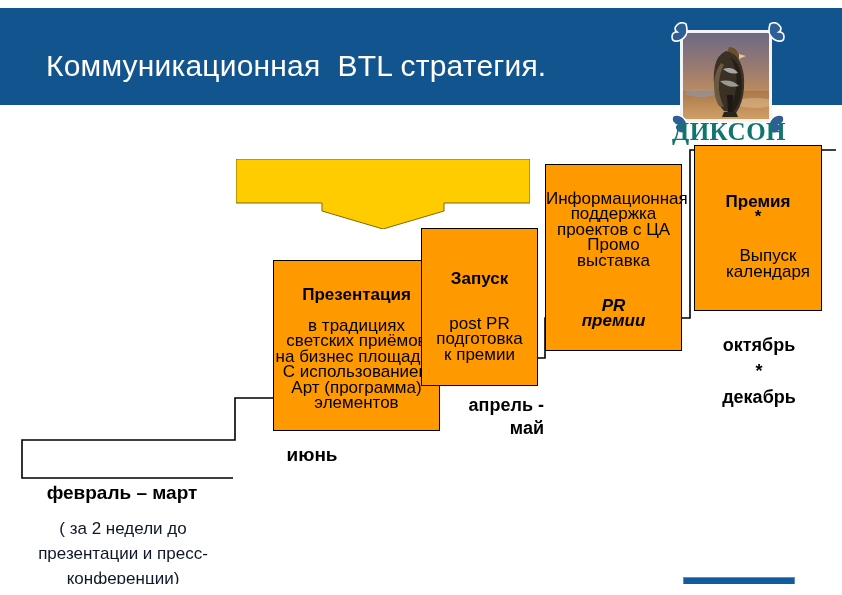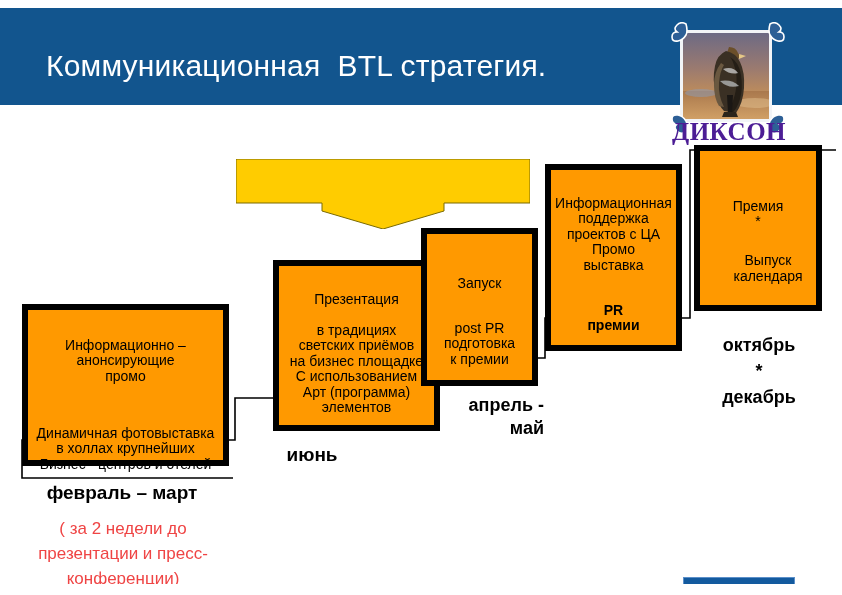--- a/index.html
+++ b/index.html
@@ -74,67 +74,67 @@
 
   .logo-caption {
     position: absolute;
     left: 664px;
     top: 118px;
     width: 130px;
     text-align: center;
     font-family: "Liberation Serif", "DejaVu Serif", serif;
     font-size: 25px;
     font-weight: 700;
-    color: #4c1d95;
+    color: #0f766e;
     letter-spacing: 0.5px;
     white-space: nowrap;
   }
 
   
   .stair-svg {
     position: absolute;
     left: 0;
     top: 0;
     width: 842px;
     height: 595px;
     pointer-events: none;
   }
 
   
   .box {
     position: absolute;
     background: #FF9900;
-    border: 6px solid #000000;
+    border: 1px solid #000000;
     box-sizing: border-box;
     color: #000000;
     text-align: center;
-    font-size: 14px;
+    font-size: 17px;
     line-height: 15.5px;
     white-space: pre-line;
   }
   .box .b-title {
     display: block;
-    font-weight: 400;
+    font-weight: 700;
   }
   .box .b-body {
     display: block;
     font-weight: 400;
   }
 
   #box-info      { left: 22px;  top: 304px; width: 207px; height: 162px; padding-top: 12px; }
   #box-info .b-body { margin-top: 26px; }
 
   #box-present   { left: 236px; top: 260px; width: 167px; height: 171px; padding-top: 10px; margin-left: 37px; }
   #box-present .b-body { margin-top: 0px; }
 
   #box-launch    { left: 421px; top: 228px; width: 117px; height: 158px; padding-top: 26px; }
   #box-launch .b-body { margin-top: 14px; }
 
   #box-support   { left: 545px; top: 164px; width: 137px; height: 187px; padding-top: 10px; }
-  #box-support .b-body2 { display:block; font-weight:700; margin-top: 14px; }
+  #box-support .b-body2 { display:block; font-weight:700; margin-top: 14px; font-style: italic; }
 
   #box-award     { left: 694px; top: 145px; width: 128px; height: 166px; padding-top: 32px; }
   #box-award .b-body { font-weight: 400; margin-top: 8px; padding-left: 20px; }
 
   
   .promo-wrap {
     position: absolute;
     left: 236px;
     top: 159px;
     width: 294px;
@@ -168,21 +168,21 @@
   #per-oct  { left: 694px; top: 332px; width: 130px; font-size: 18px; line-height: 26px; }
 
   .note {
     position: absolute;
     left: 0px;
     top: 516px;
     width: 246px;
     text-align: center;
     font-size: 17px;
     line-height: 25px;
-    color: #ef4444;
+    color: #0f172a;
     white-space: pre-line;
   }
 
   
   .bottom-bar {
     position: absolute;
     left: 683px;
     top: 577px;
     width: 112px;
     height: 13px;
@@ -257,28 +257,20 @@
   <svg class="stair-svg" viewBox="0 0 842 595" preserveAspectRatio="none">
     <polyline points="836,150 690,150 690,318 545,318 545,358 420,358 420,398 235,398 235,440 22,440 22,478 233,478" fill="none" stroke="#000000" stroke-width="1.6"></polyline>
   </svg>
 
   <div class="promo-wrap">
     <svg class="promo-svg" viewBox="0 0 294 70" preserveAspectRatio="none">
       <polygon points="0,0 294,0 294,44 208,44 208,52 147,70 86,52 86,44 0,44" fill="#FFCC00" stroke="#7a6a00" stroke-width="1"></polygon>
     </svg>
   </div>
 
-  <div class="box" id="box-info">
-    <span class="b-title">Информационно –
-анонсирующие
-промо</span>
-    <span class="b-body">Динамичная  фотовыставка
-в холлах  крупнейших
-Бизнес  - центров и отелей</span>
-  </div>
 
   <div class="box" id="box-present">
     <span class="b-title">Презентация</span>
     <span class="b-body">в традициях
 светских приёмов
 на бизнес площадке
 С использованием
 Арт (программа)
 элементов</span>
   </div>

